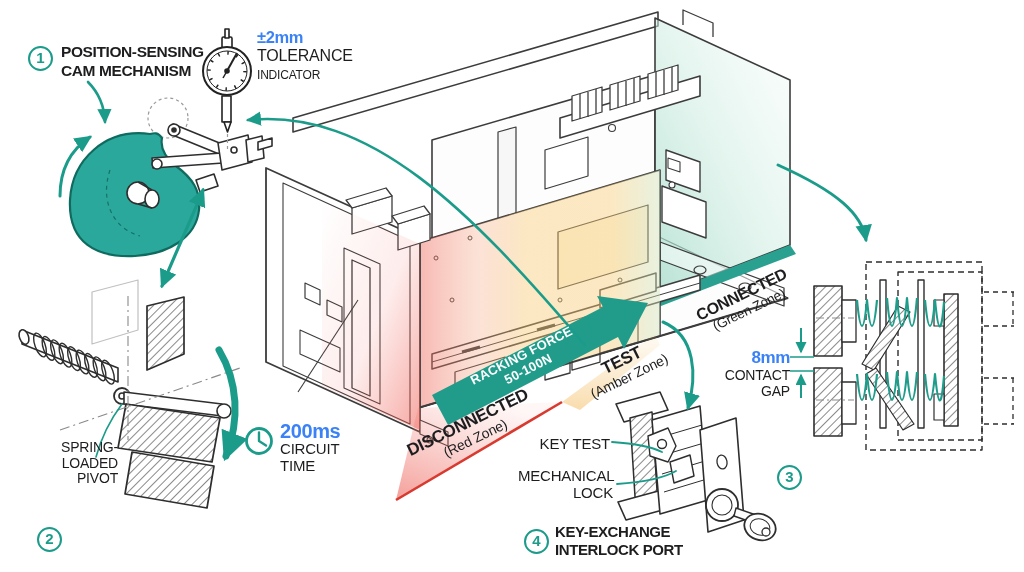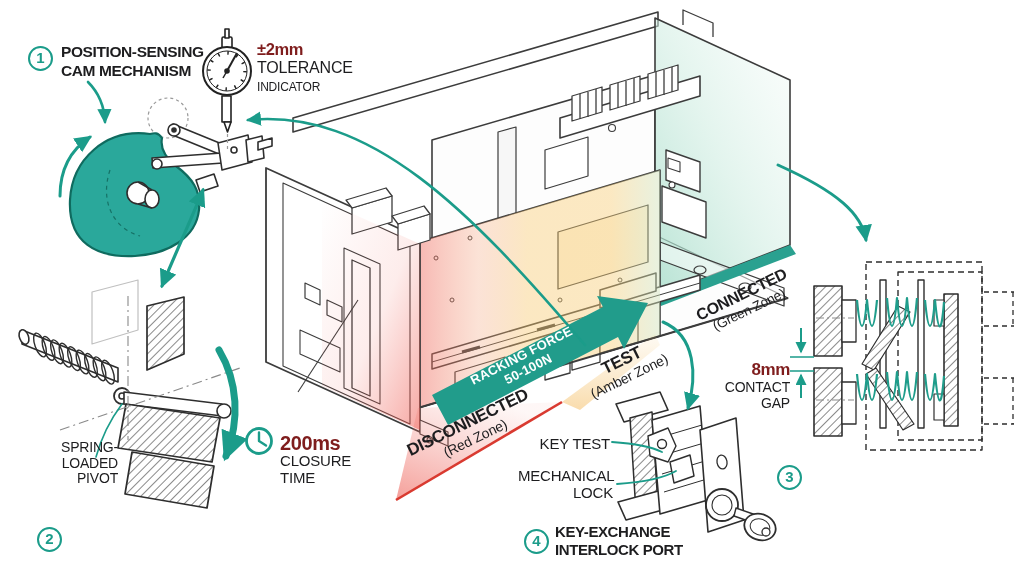--- a/index.html
+++ b/index.html
@@ -2,21 +2,21 @@
 <html><head>
 <meta charset="utf-8">
 <title>Diagram</title>
 <style>
   html,body{margin:0;padding:0;background:#ffffff;}
   .stage{position:relative;width:1024px;height:572px;background:#ffffff;overflow:hidden;
          font-family:"Liberation Sans",sans-serif;color:#1d1d1f;}
   .stage svg.art{position:absolute;left:0;top:0;}
   .lbl{position:absolute;white-space:nowrap;color:#1d1d1f;letter-spacing:-0.2px;}
   .b{font-weight:bold;letter-spacing:-0.4px;}
-  .teal{color:#7f1d1d;margin-top:12px;}
+  .teal{color:#3b82f6;}
   .right{text-align:right;}
   .center{text-align:center;}
   .badge{position:absolute;box-sizing:border-box;width:25px;height:25px;border:2.5px solid #1b9c8a;
          border-radius:50%;color:#1b9c8a;font-weight:bold;font-size:15px;line-height:20px;text-align:center;
          background:#fff;}
   .rot{transform:rotate(-26deg);}
   .rot27{transform:rotate(-27deg);}
   .zone-title{font-weight:bold;font-size:17px;letter-spacing:-0.3px;line-height:19px;}
   .zone-sub{font-size:14px;line-height:16px;}
   .white{color:#ffffff;}
@@ -313,21 +313,21 @@
 </div>
 
 <div class="lbl right" style="left:38px;top:440px;width:80px;font-size:14px;line-height:15.5px;">
   <div>SPRING-</div>
   <div>LOADED</div>
   <div>PIVOT</div>
 </div>
 
 <div class="lbl" style="left:280px;top:422px;">
   <div class="b teal" style="font-size:20px;line-height:19px;">200ms</div>
-  <div style="font-size:15px;line-height:16.5px;">CLOSURE</div>
+  <div style="font-size:15px;line-height:16.5px;">CIRCUIT</div>
   <div style="font-size:15px;line-height:16.5px;">TIME</div>
 </div>
 
 <div class="badge" style="left:37px;top:527px;">
   <span>2</span>
 </div>
 
 <div class="lbl center rot" style="left:392px;top:412px;width:158px;">
   <div class="zone-title">DISCONNECTED</div>
   <div class="zone-sub">(Red Zone)</div>

